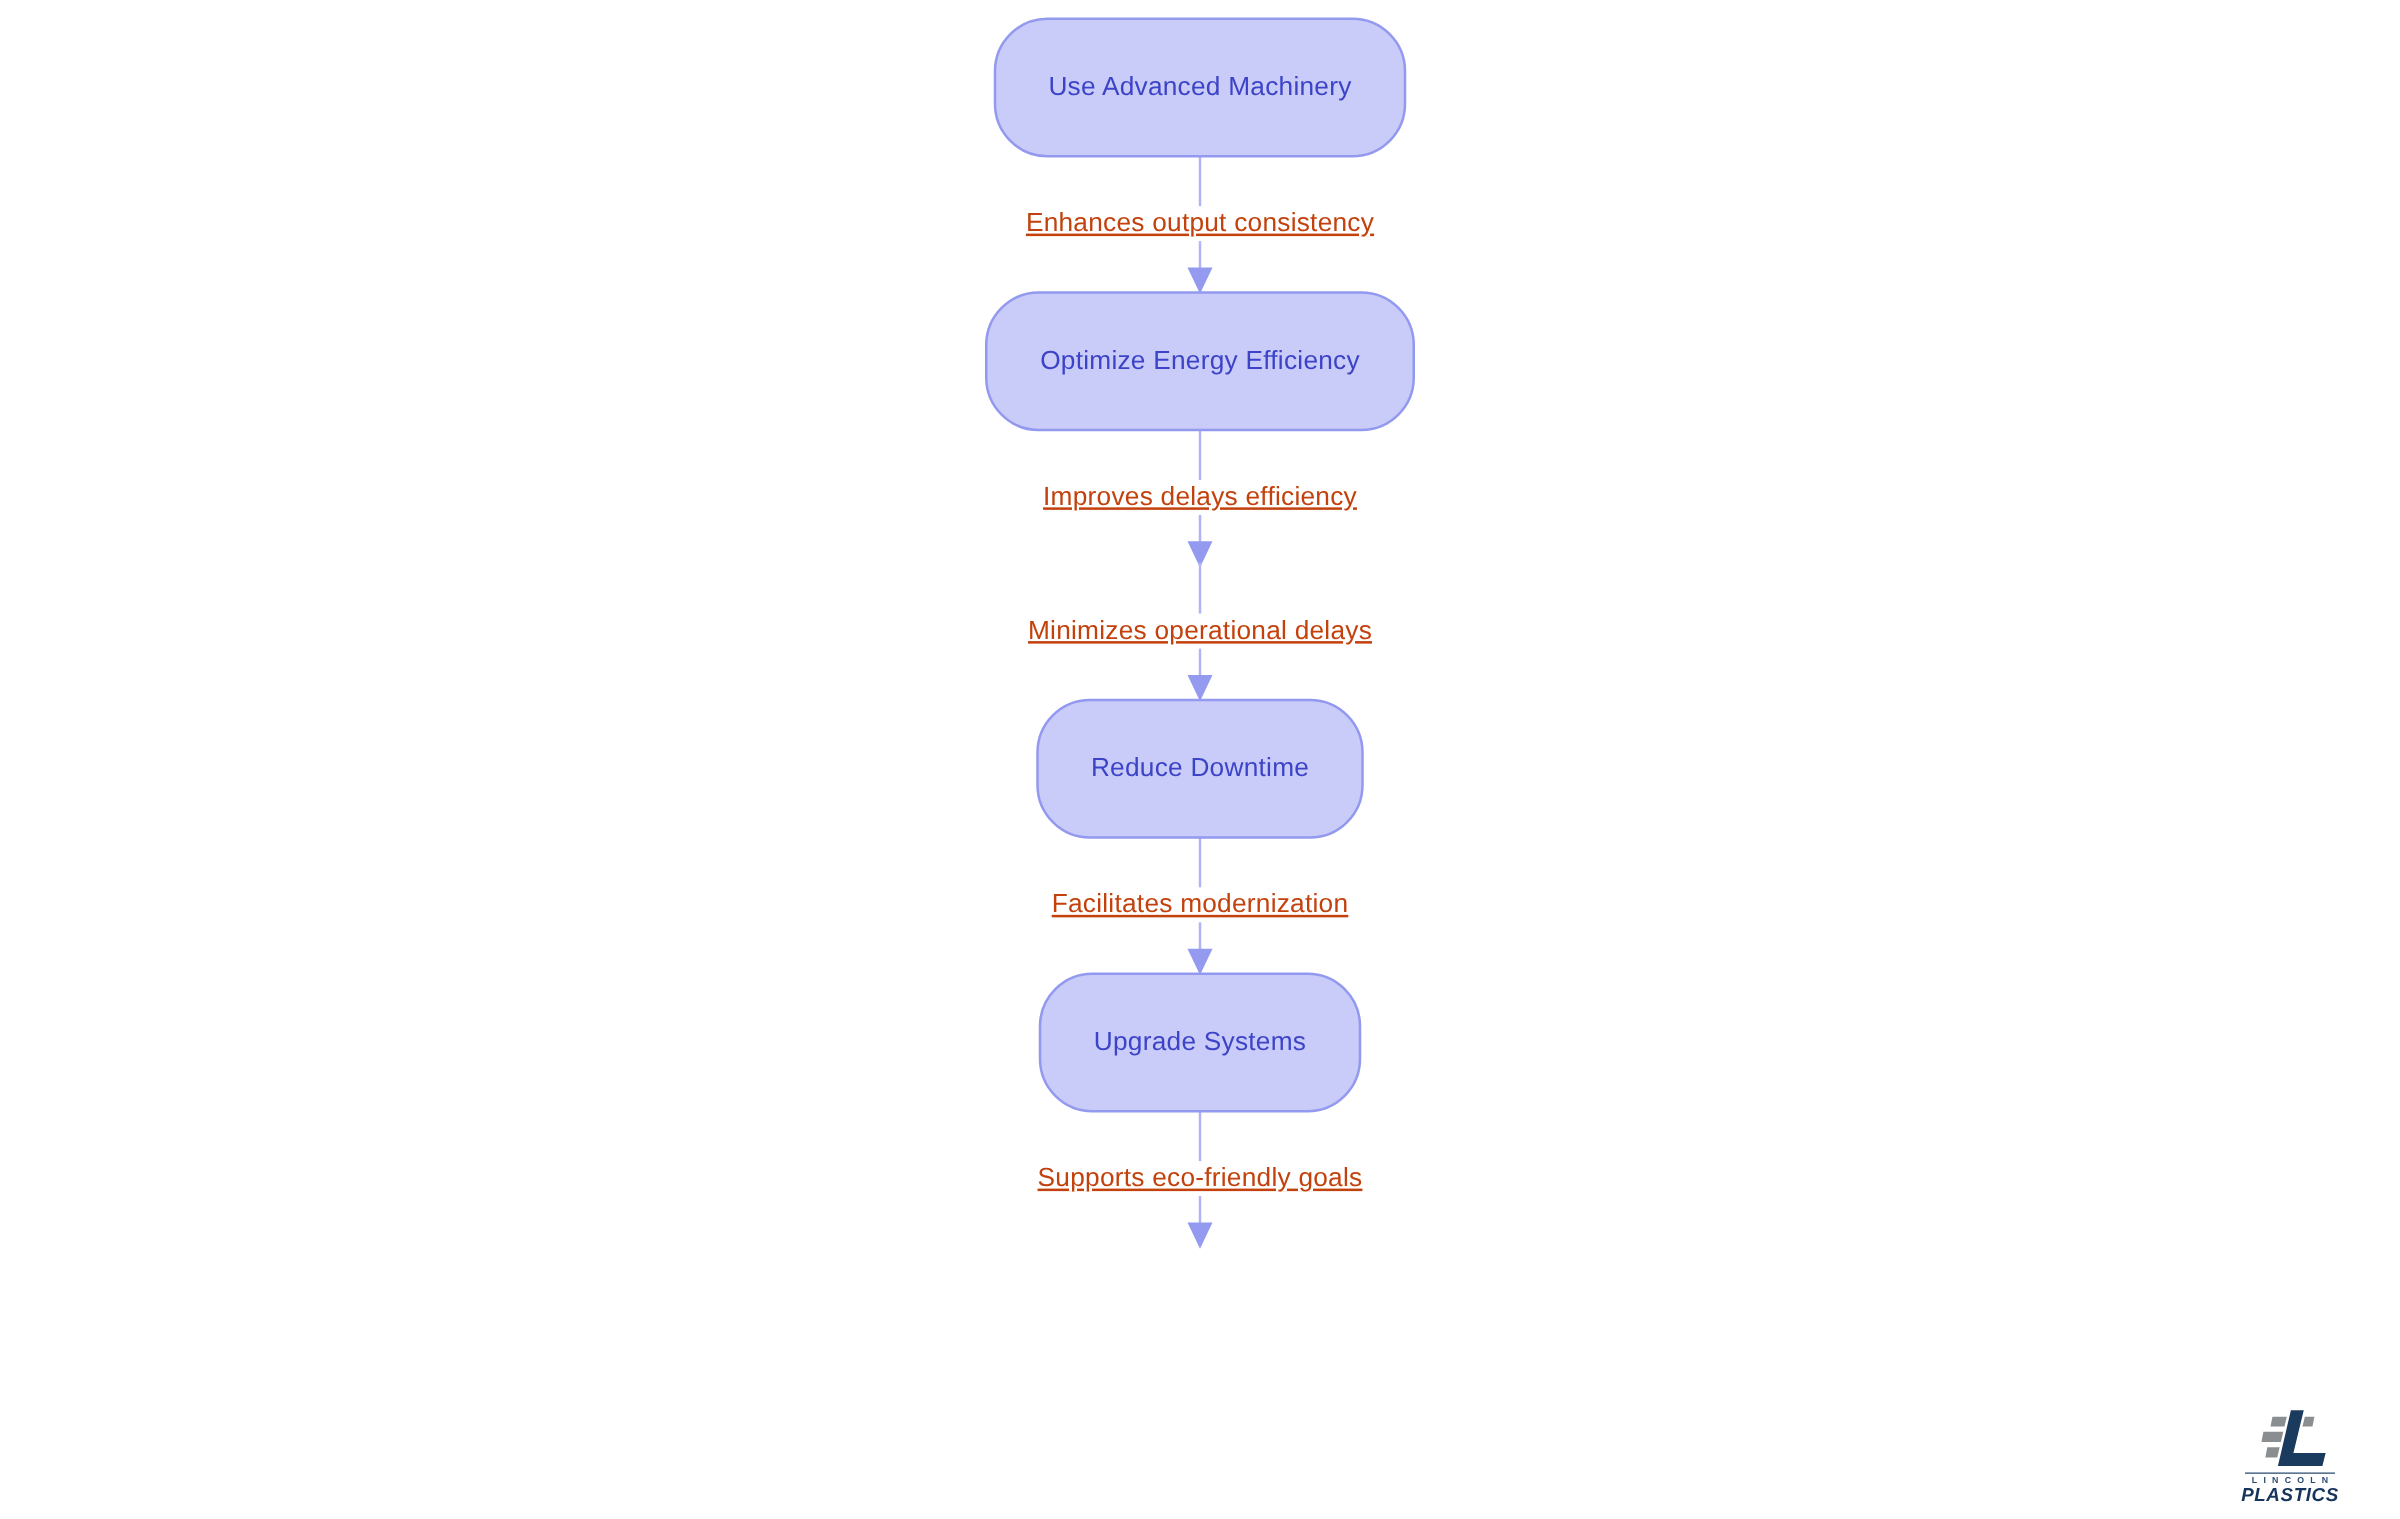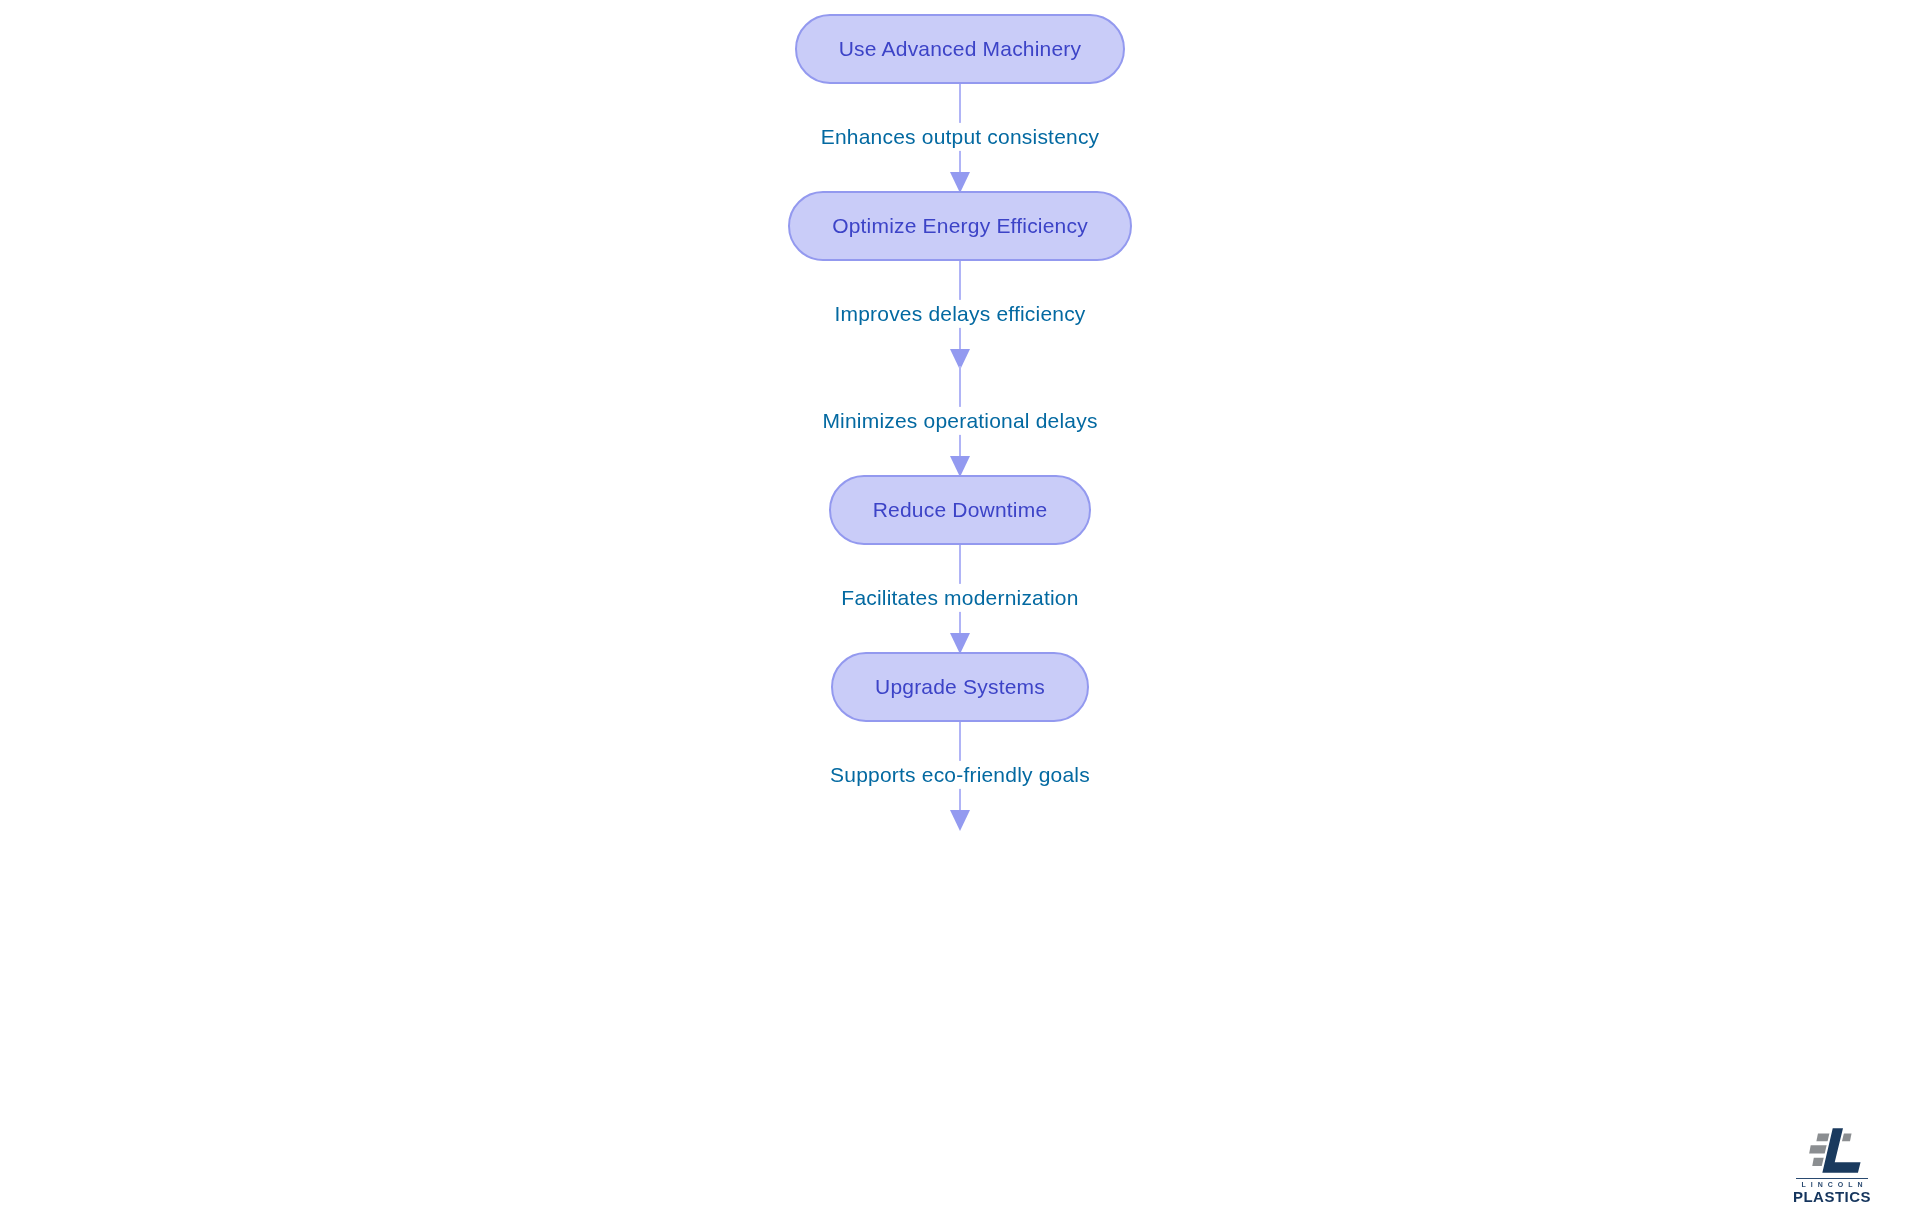--- a/index.html
+++ b/index.html
@@ -19,21 +19,21 @@
   #flow {
     position: absolute;
     left: 0;
     top: 14px;
     width: 100%;
     display: flex;
     flex-direction: column;
     align-items: center;
   }
   .node {
-    height: 70px;
+    height: 112px;
     box-sizing: border-box;
     border-radius: 43px;
     background: #c9ccf8;
     border: 2px solid #9399ef;
     color: #3c43c7;
     font-size: 21px;
     letter-spacing: 0.2px;
     display: flex;
     align-items: center;
     justify-content: center;
@@ -68,24 +68,25 @@
     border-right: 10px solid transparent;
     border-top: 21px solid #939af0;
   }
   .edge-label {
     position: absolute;
     left: 50%;
     top: 50%;
     transform: translate(-50%, -54%);
     background: #ffffff;
     padding: 2px 6px;
-    color: #0369a1;
+    color: #c2410c;
     font-size: 21px;
     letter-spacing: 0.2px;
     white-space: nowrap;
+    text-decoration: underline;
   }
   
   #logo {
     position: absolute;
     right: 36px;
     bottom: 10px;
     width: 104px;
     display: flex;
     flex-direction: column;
     align-items: center;
@@ -105,20 +106,21 @@
     font-size: 7px;
     font-weight: bold;
     letter-spacing: 5px;
     color: #2a4a70;
     white-space: nowrap;
   }
   #logo-line2 {
     display: block;
     font-size: 15px;
     font-weight: bold;
+    font-style: italic;
     letter-spacing: 0.5px;
     color: #15355d;
     margin-top: 0px;
     white-space: nowrap;
   }
 </style>
 </head>
 <body>
 
 <div id="canvas">

